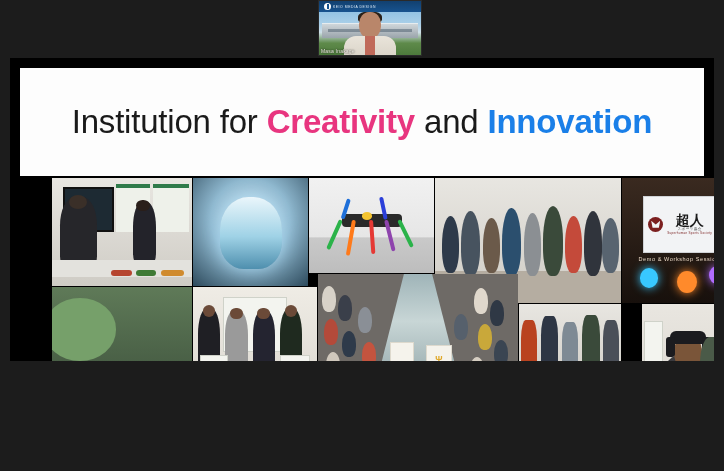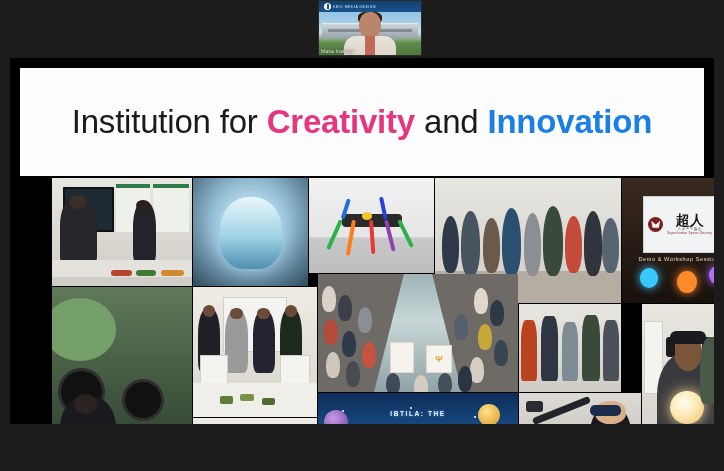--- a/index.html
+++ b/index.html
@@ -66,21 +66,21 @@
     width:10px; height:100%; background:#c06a5a;
   }
   .pres-name{
     position:absolute; left:2px; bottom:1px;
     font-size:5px; color:#f2efe6; letter-spacing:.2px;
     text-shadow:0 0 2px #000; white-space:nowrap;
   }
 
   
   #slide{
-    position:absolute; left:10px; top:58px; width:704px; height:366px;
+    position:absolute; left:10px; top:58px; width:704px; height:303px;
     background:#000; overflow:hidden;
   }
   #title-band{
     position:absolute; left:10px; top:10px; width:684px; height:108px;
     background:#fdfdfd;
     display:flex; flex-direction:column; align-items:center; justify-content:center;
     gap:2px;
   }
   .t-line{
     font-size:33px; line-height:1.08; color:#1a1a1a;

